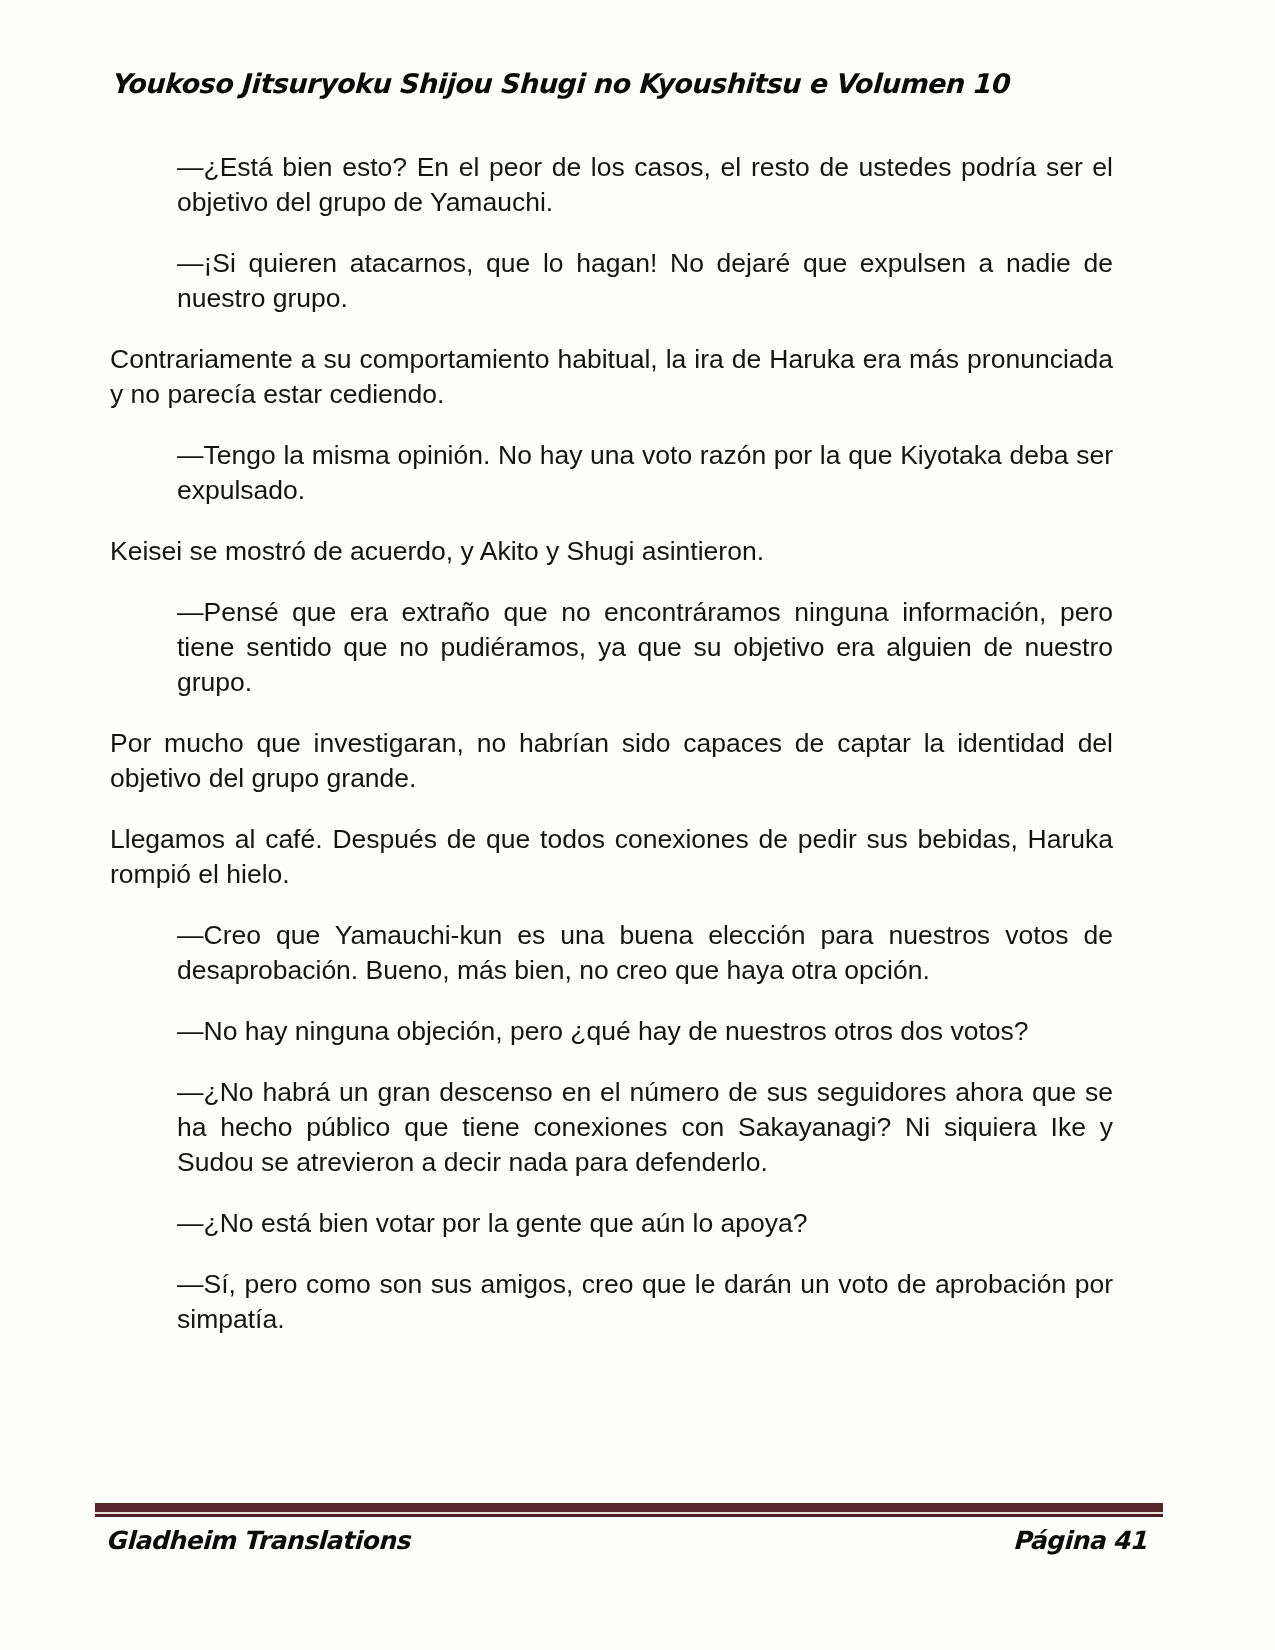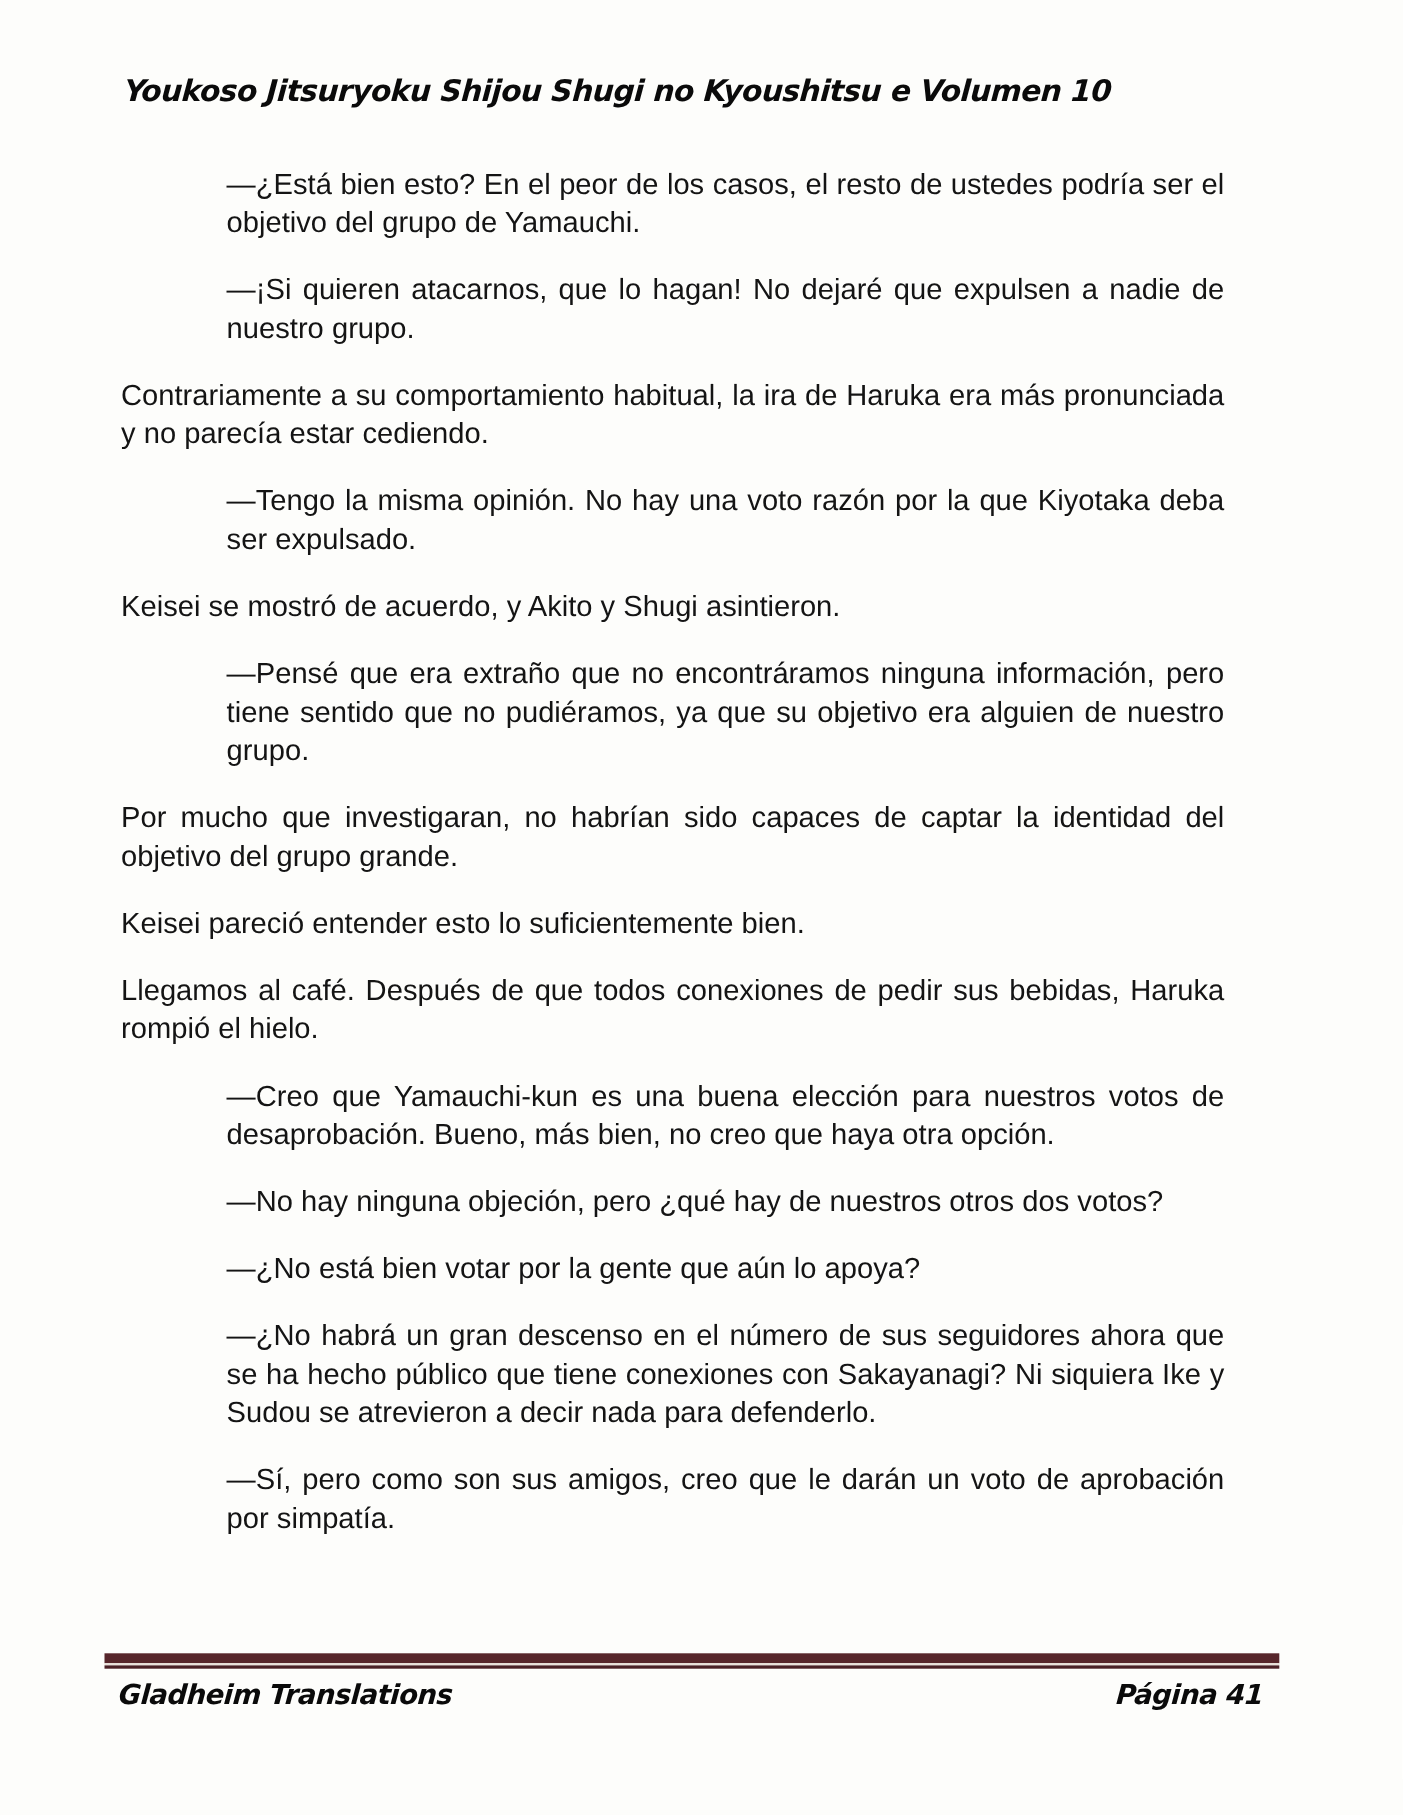--- a/index.html
+++ b/index.html
@@ -45,21 +45,21 @@
     width: 1003px;
   }
   .page-body p {
     font-size: 26.5px;
     line-height: 35px;
     margin: 0 0 26px 0;
     text-align: justify;
     color: #141414;
   }
   .page-body p.indent {
-    margin-left: 96px;
+    margin-left: 67px;
   }
   
   .page-footer {
     position: absolute;
     left: 95px;
     top: 1503px;
     width: 1068px;
   }
   .footer-rule .rule-thick {
     height: 9px;
@@ -97,26 +97,25 @@
   </div>
 
   <div class="page-body">
       <p class="indent">—¿Está bien esto? En el peor de los casos, el resto de ustedes podría ser el objetivo del grupo de Yamauchi.</p>
       <p class="indent">—¡Si quieren atacarnos, que lo hagan! No dejaré que expulsen a nadie de nuestro grupo.</p>
       <p>Contrariamente a su comportamiento habitual, la ira de Haruka era más pronunciada y no parecía estar cediendo.</p>
       <p class="indent">—Tengo la misma opinión. No hay una voto razón por la que Kiyotaka deba ser expulsado.</p>
       <p>Keisei se mostró de acuerdo, y Akito y Shugi asintieron.</p>
       <p class="indent">—Pensé que era extraño que no encontráramos ninguna información, pero tiene sentido que no pudiéramos, ya que su objetivo era alguien de nuestro grupo.</p>
       <p>Por mucho que investigaran, no habrían sido capaces de captar la identidad del objetivo del grupo grande.</p>
-      <p>Keisei pareció entender esto lo suficientemente bien.</p>
       <p>Llegamos al café. Después de que todos conexiones de pedir sus bebidas, Haruka rompió el hielo.</p>
       <p class="indent">—Creo que Yamauchi-kun es una buena elección para nuestros votos de desaprobación. Bueno, más bien, no creo que haya otra opción.</p>
       <p class="indent">—No hay ninguna objeción, pero ¿qué hay de nuestros otros dos votos?</p>
+      <p class="indent">—¿No habrá un gran descenso en el número de sus seguidores ahora que se ha hecho público que tiene conexiones con Sakayanagi? Ni siquiera Ike y Sudou se atrevieron a decir nada para defenderlo.</p>
       <p class="indent">—¿No está bien votar por la gente que aún lo apoya?</p>
-      <p class="indent">—¿No habrá un gran descenso en el número de sus seguidores ahora que se ha hecho público que tiene conexiones con Sakayanagi? Ni siquiera Ike y Sudou se atrevieron a decir nada para defenderlo.</p>
       <p class="indent">—Sí, pero como son sus amigos, creo que le darán un voto de aprobación por simpatía.</p>
     </div>
 
   <div class="page-footer">
     <div class="footer-rule">
       <div class="rule-thick" style="background: rgb(87, 38, 43);"></div>
       <div class="rule-gap"></div>
       <div class="rule-thin" style="background: rgb(74, 32, 38);"></div>
     </div>
     <div class="footer-row">

